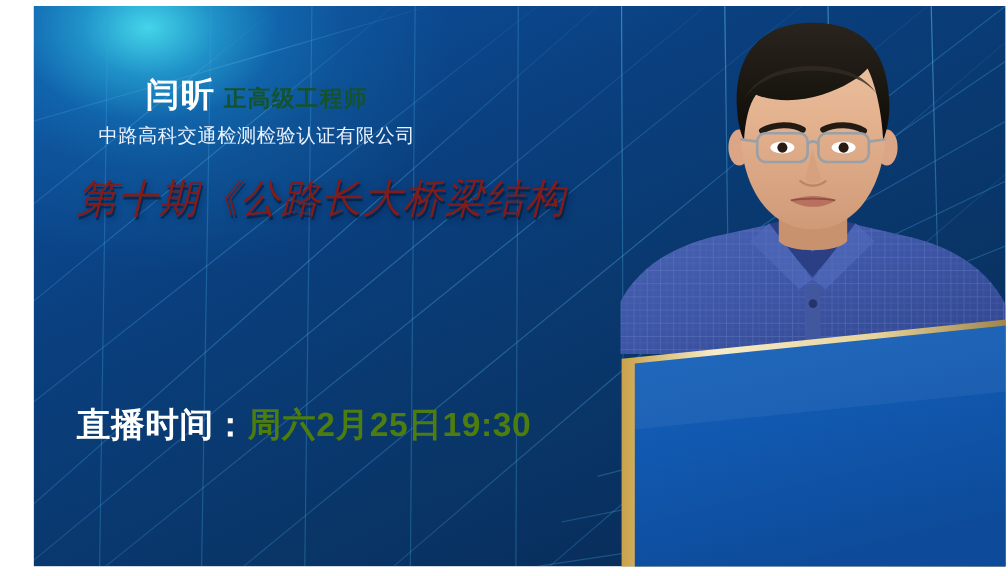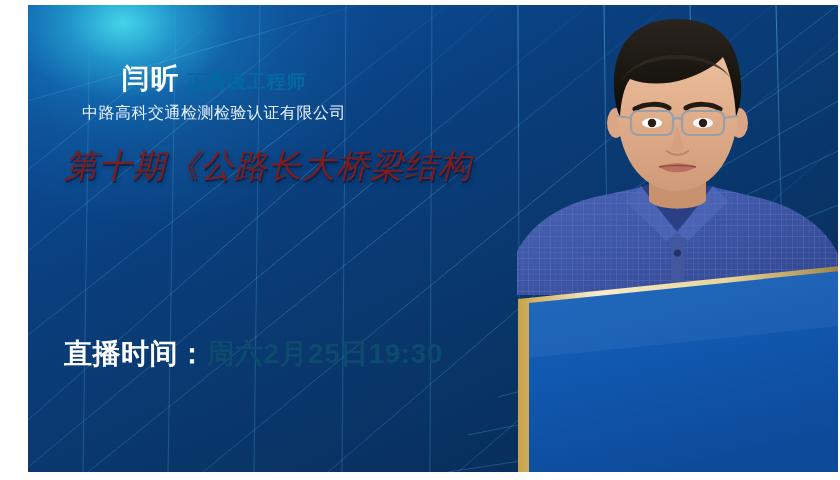--- a/index.html
+++ b/index.html
@@ -74,34 +74,34 @@
     font-family:"Liberation Sans","DejaVu Sans",sans-serif;
   }
   #subtitle .sub-line.l2{margin-left:-8px;}
 
   #live-time{
     left:36px;top:330px;
     font-size:28px;font-weight:bold;letter-spacing:0.5px;
     font-family:"Liberation Sans","DejaVu Sans",sans-serif;
   }
   #live-time .lbl{color:#ffffff;}
-  #live-time .val{color:#0c4a6e;}
+  #live-time .val{color:#4d7c0f;}
 
   
   .card-text{position:absolute;z-index:3;white-space:nowrap;text-align:center;}
   #speaker-name-row{
     left:0;top:55px;width:372px;
     text-align:center;
   }
   #speaker-name{
     font-size:28px;font-weight:bold;color:#ffffff;letter-spacing:1px;
     font-family:"Liberation Sans","DejaVu Sans",sans-serif;
   }
   #speaker-title{
-    font-size:19px;font-weight:bold;color:#0369a1;letter-spacing:1px;margin-left:7px;
+    font-size:19px;font-weight:bold;color:#14532d;letter-spacing:1px;margin-left:7px;
     font-family:"Liberation Sans","DejaVu Sans",sans-serif;
   }
   #speaker-org{
     left:0;top:98px;width:372px;text-align:center;
     font-size:16px;color:#eaf3ff;letter-spacing:0.5px;
     font-family:"Liberation Sans","DejaVu Sans",sans-serif;
   }
 </style>
 </head>
 <body>

